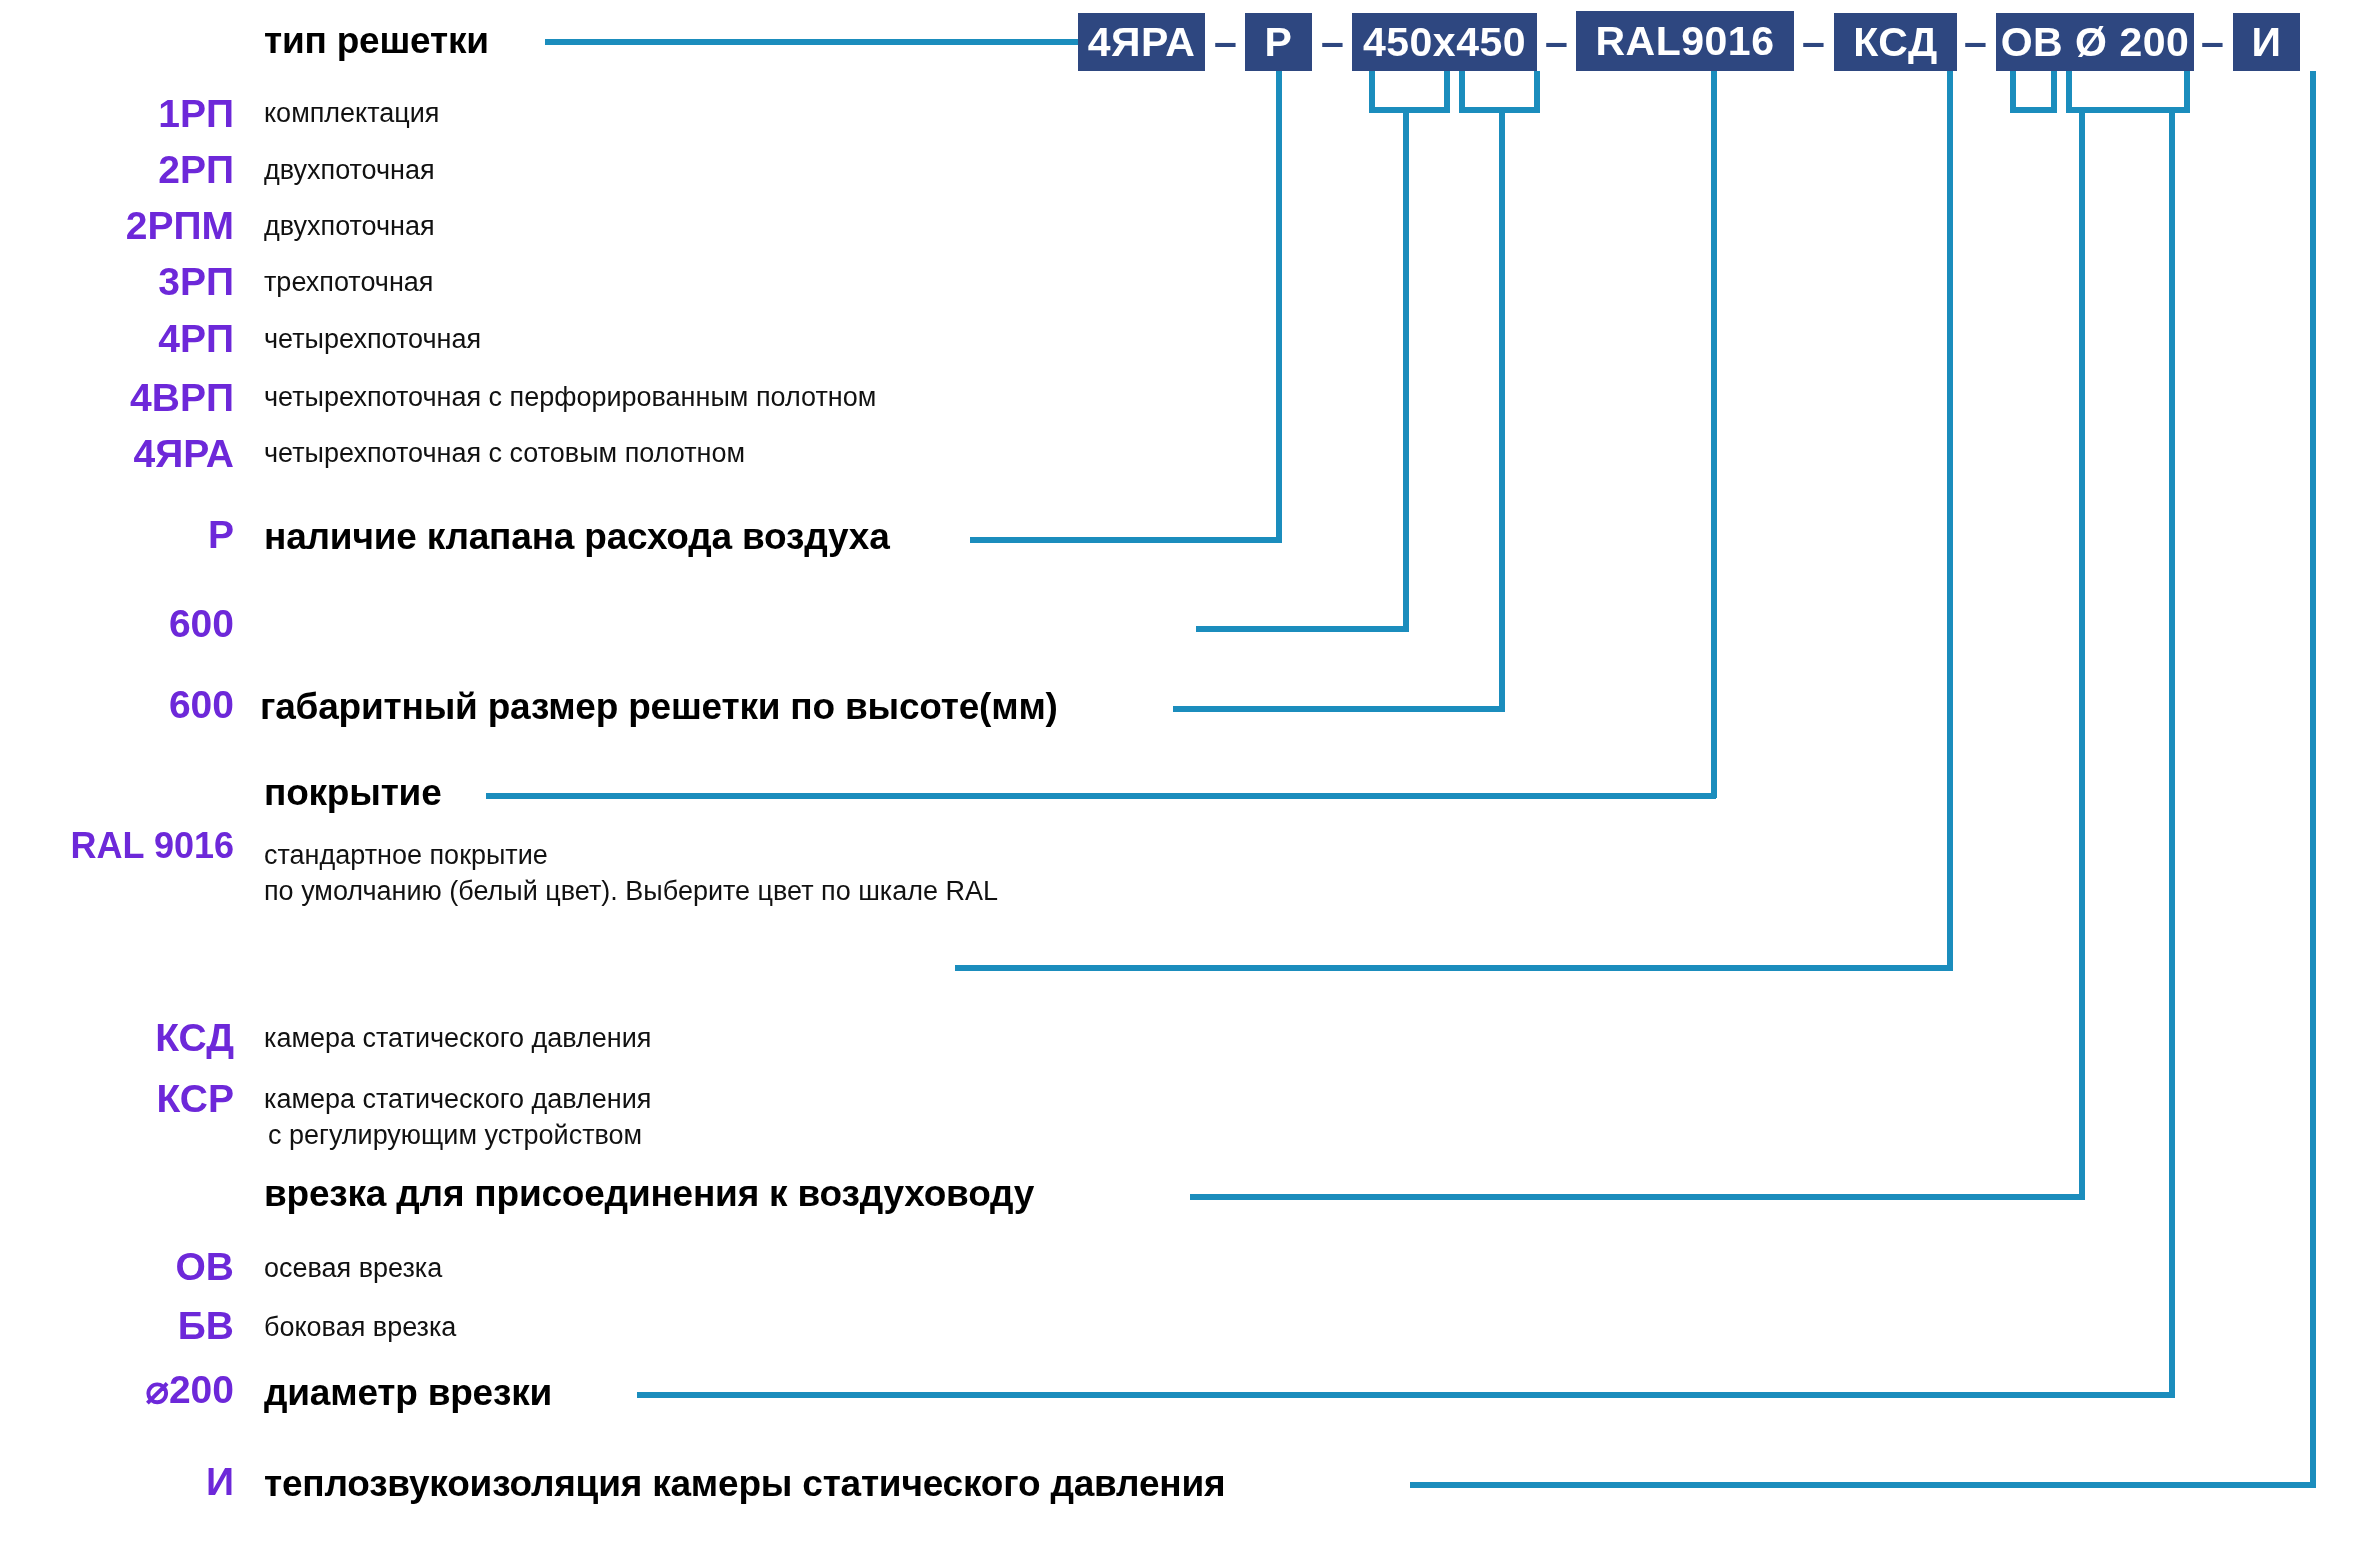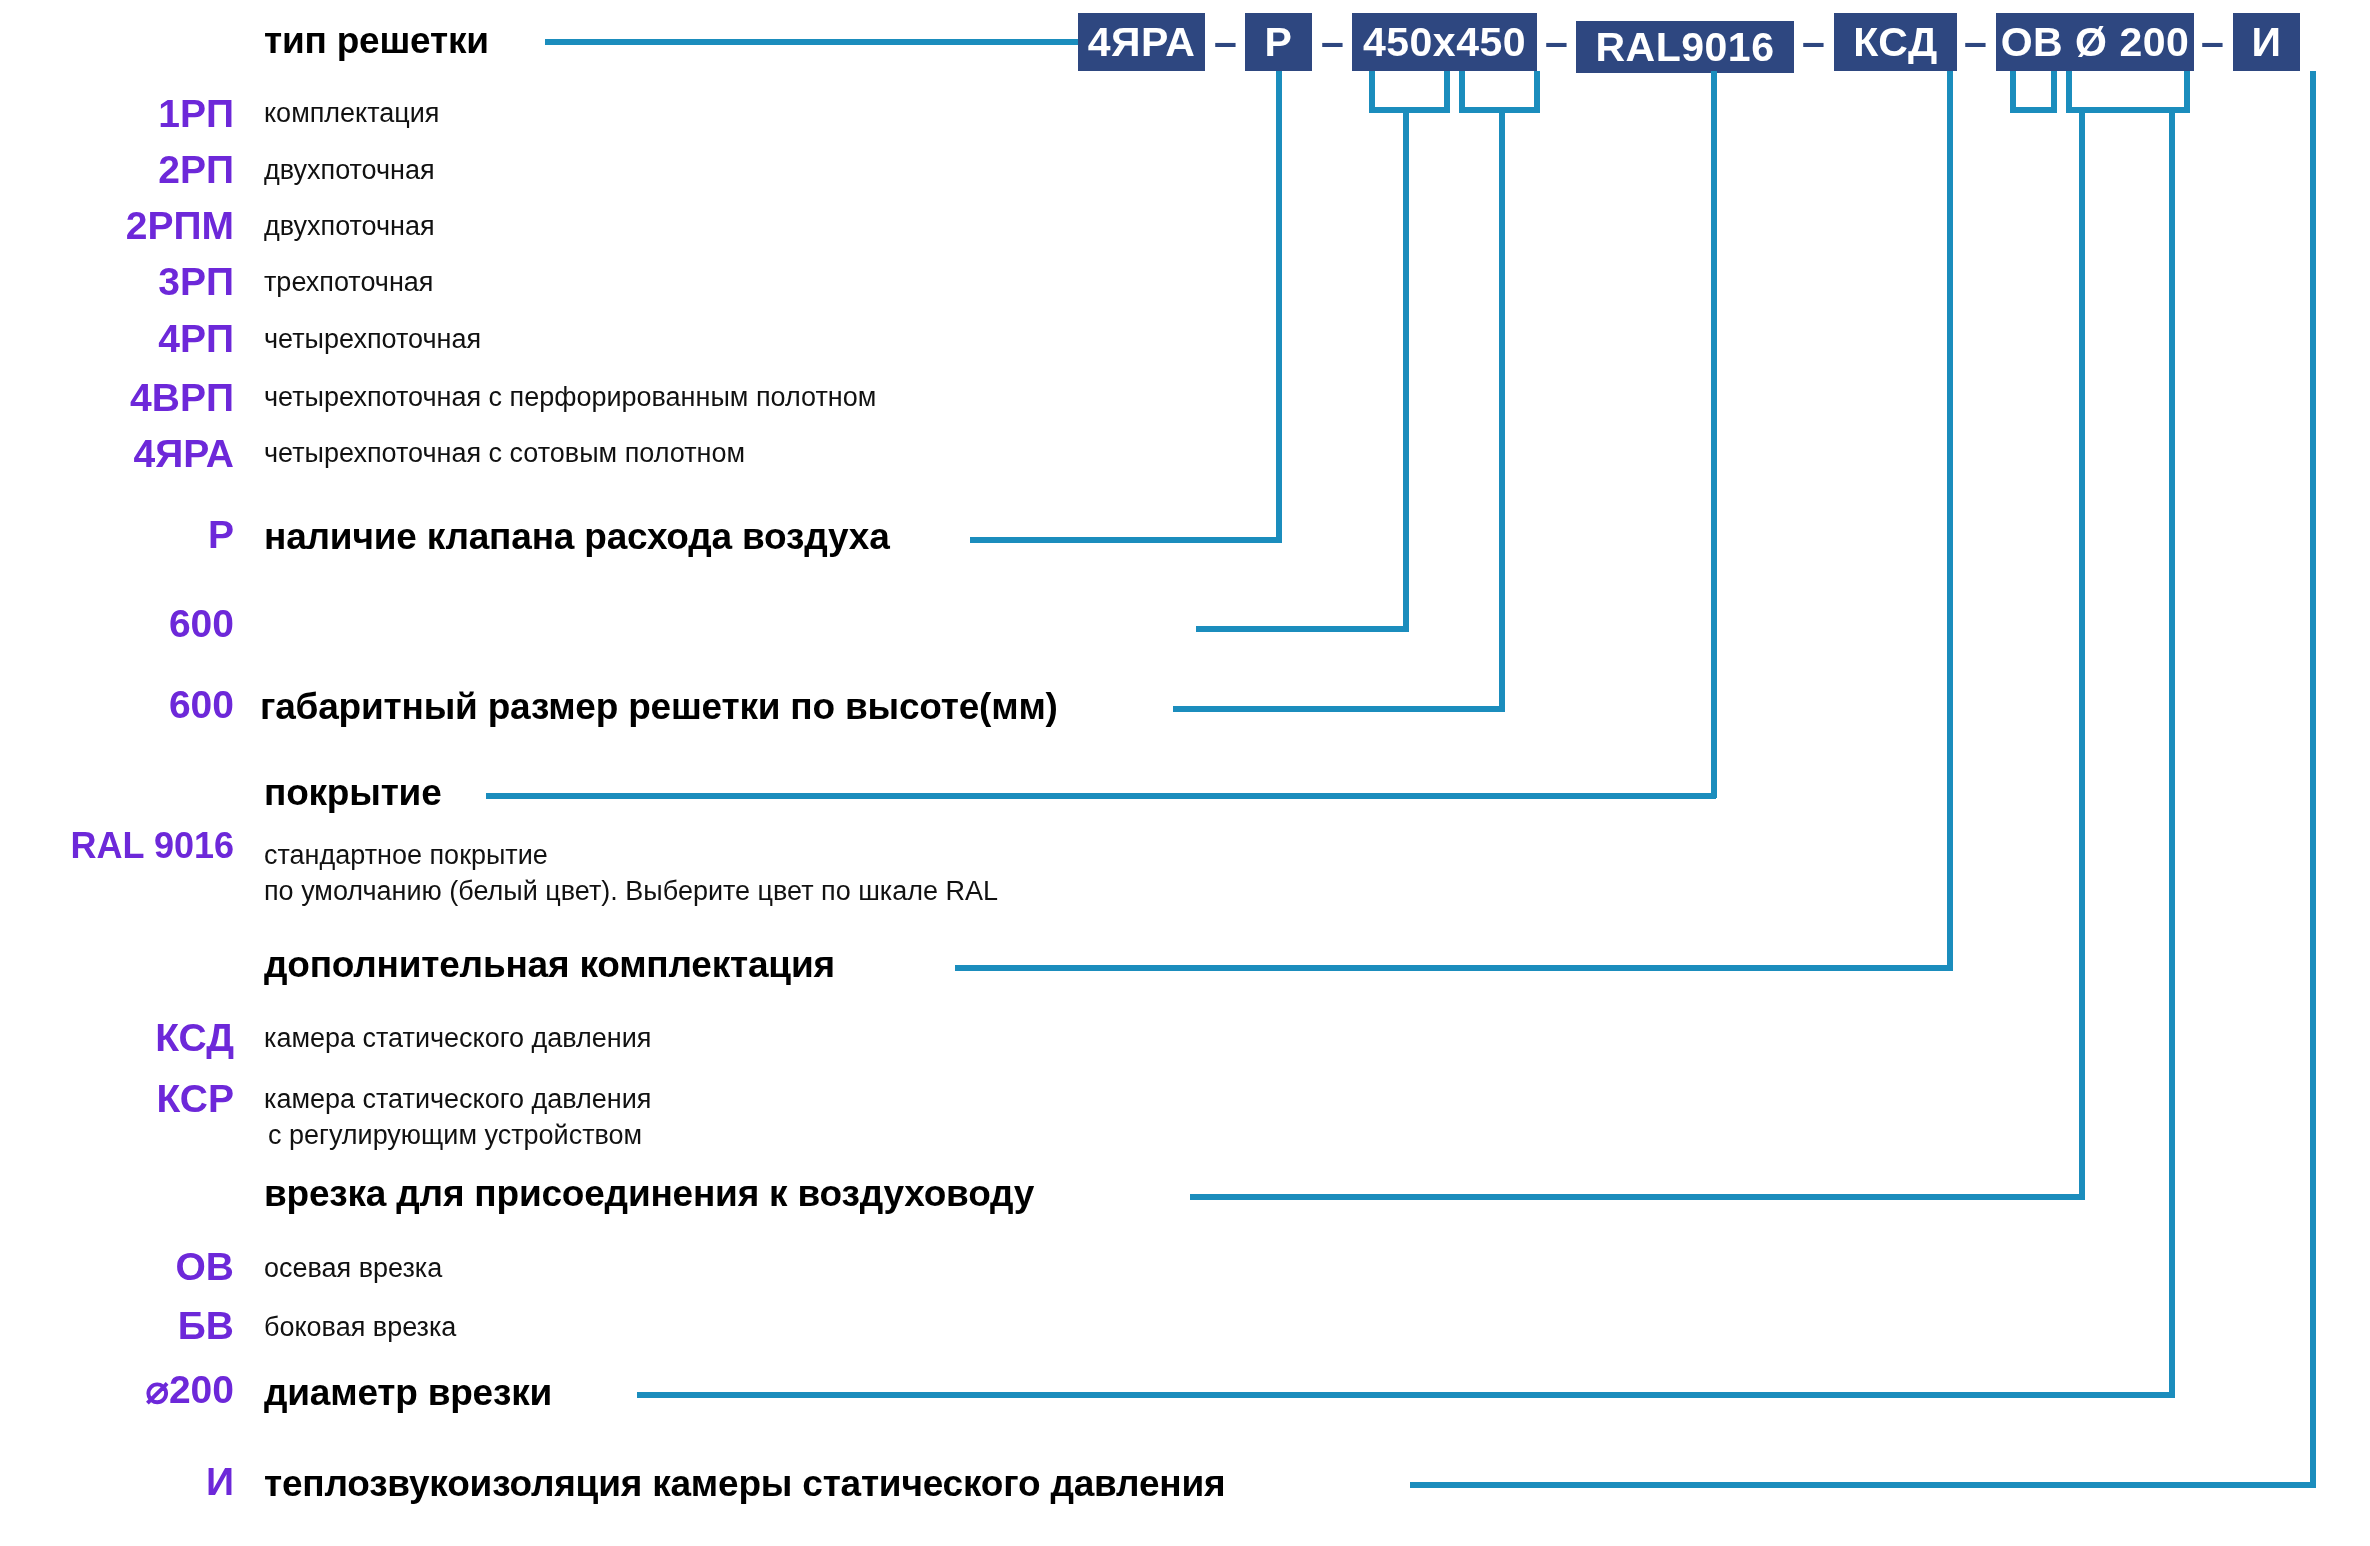--- a/index.html
+++ b/index.html
@@ -91,21 +91,21 @@
 
   <div class="chip" style="left:1078px; top:13px; width:127px; height:58px;">4ЯРА</div>
   <div class="dash" style="left:1206px; top:13px; width:39px; height:58px;">–</div>
 
   <div class="chip" style="left:1245px; top:13px; width:67px; height:58px;">Р</div>
   <div class="dash" style="left:1313px; top:13px; width:39px; height:58px;">–</div>
 
   <div class="chip" style="left:1352px; top:13px; width:185px; height:58px;">450x450</div>
   <div class="dash" style="left:1537px; top:13px; width:39px; height:58px;">–</div>
 
-  <div class="chip" style="left:1576px; top:21px; width:218px; height:52px;text-align:center;">RAL9016</div>
+  <div class="chip" style="left:1576px; top:11px; width:218px; height:60px;text-align:center;">RAL9016</div>
   <div class="dash" style="left:1794px; top:13px; width:39px; height:58px;">–</div>
 
   <div class="chip" style="left:1834px; top:13px; width:123px; height:58px;">КСД</div>
   <div class="dash" style="left:1956px; top:13px; width:39px; height:58px;">–</div>
 
   <div class="chip" style="left:1996px; top:13px; width:198px; height:58px;">ОВ Ø 200</div>
   <div class="dash" style="left:2193px; top:13px; width:39px; height:58px;">–</div>
 
   <div class="chip" style="left:2233px; top:13px; width:67px; height:58px;">И</div>
 
@@ -177,21 +177,20 @@
 
   <div class="code big" style="left:0px; top:685px; width:234px;">600</div>
   <div class="desc section" style="left:260px; top:685px;">габаритный размер решетки по высоте(мм)</div>
 
   <div class="desc section" style="left:264px; top:771px;">покрытие</div>
 
   <div class="code mid" style="left:0px; top:828px; width:234px;">RAL 9016</div>
   <div class="desc item" style="left:264px; top:840px;">стандартное покрытие</div>
   <div class="desc item" style="left:264px; top:876px;">по умолчанию (белый цвет). Выберите цвет по шкале RAL</div>
 
-  <div class="desc section" style="left:264px; top:943px;">дополнительная комплектация</div>
 
   <div class="code big" style="left:0px; top:1018px; width:234px;">КСД</div>
   <div class="desc item" style="left:264px; top:1023px;">камера статического давления</div>
 
   <div class="code big" style="left:0px; top:1079px; width:234px;">КСР</div>
   <div class="desc item" style="left:264px; top:1084px;">камера статического давления</div>
   <div class="desc item" style="left:268px; top:1120px;">с регулирующим устройством</div>
 
   <div class="desc section" style="left:264px; top:1172px;">врезка для присоединения к воздуховоду</div>
 

